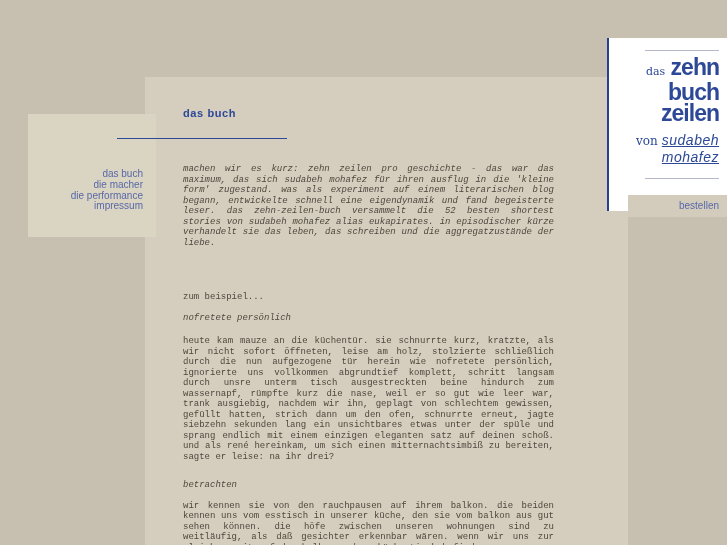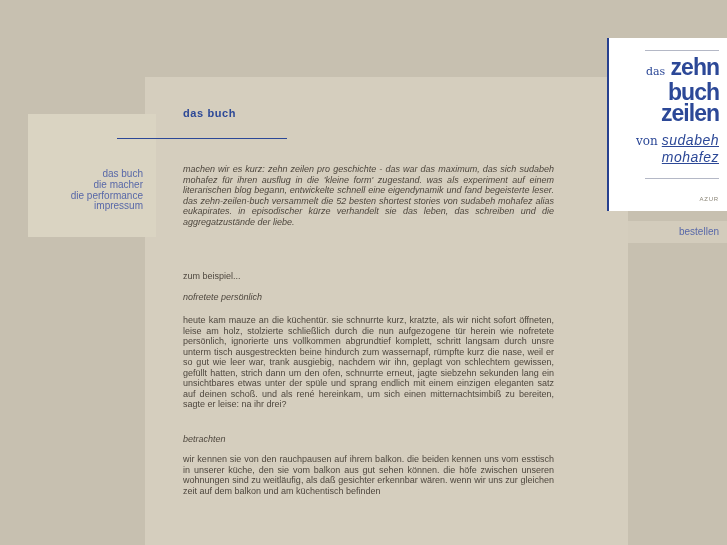--- a/index.html
+++ b/index.html
@@ -39,25 +39,25 @@
     position:absolute; left:117px; top:138px;
     width:170px; height:1px;
     background:#2c4897;
   }
   .content {
     position:absolute; left:183px; top:164px;
     width:371px;
     color:#4e473e;
     font-size:9px; line-height:10.5px;
   }
-  .content p { text-align:justify; }
+  .content p { text-align:justify;font-family:Liberation Mono, monospace; }
   .p-intro { font-style:italic; }
   .align-right { text-align:right; margin-top:44px; }
   .subhead { font-style:italic; margin-top:10px; }
-  .subhead.big-gap { margin-top:24px; }
+  .subhead.big-gap { margin-top:18px; }
   .p-story { margin-top:13px; }
   .p-story2 { margin-top:10px; }
   .sidebar {
     position:absolute; left:607px; top:38px;
     width:120px; height:173px;
     background:#ffffff;
     border-left:2px solid #27408f;
     text-align:right;
     padding-right:8px;
   }
@@ -89,21 +89,21 @@
     letter-spacing:0.5px;
     text-decoration:underline;
   }
   .logo-hand-row { color:#2c4897; line-height:15px; }
   .azur-mark {
     position:absolute; right:8px; bottom:9px;
     font-size:6px; letter-spacing:0.8px;
     color:#8b8577;
   }
   .order-strip {
-    position:absolute; left:628px; top:221px;
+    position:absolute; left:628px; top:195px;
     width:99px; height:22px;
     background:#d3ccbc;
     text-align:right; padding-right:8px;
   }
   .order-strip a {
     font-size:10px; line-height:22px;
     color:#5868a8; text-decoration:none; cursor:pointer;
   }
 </style>
 </head>

